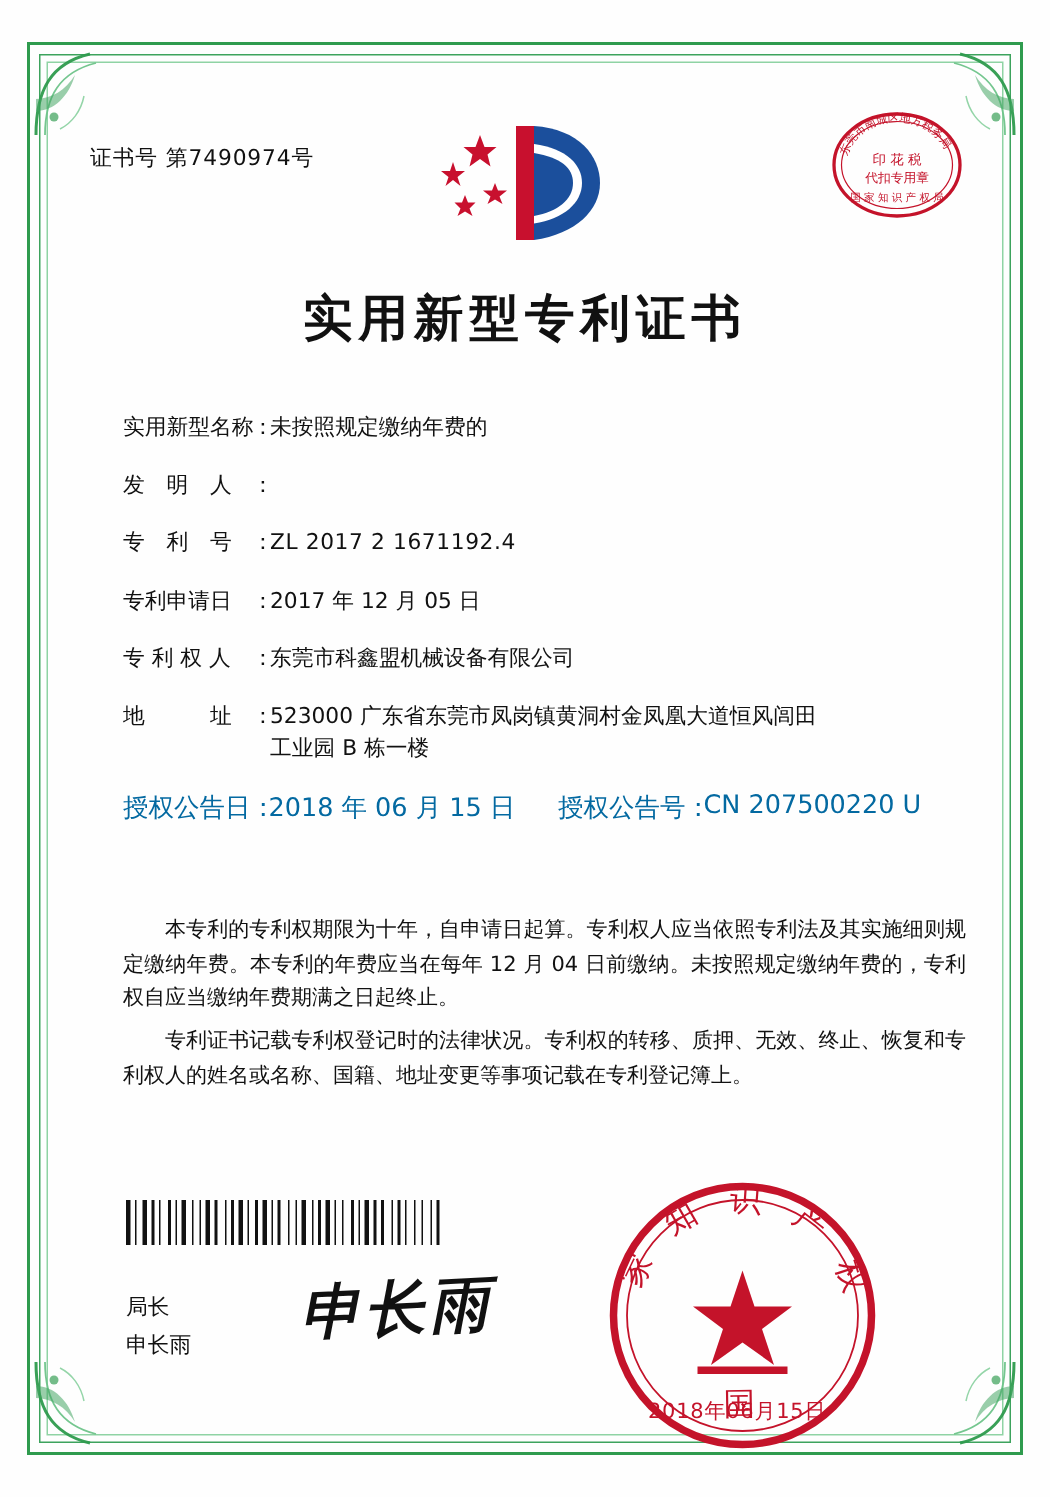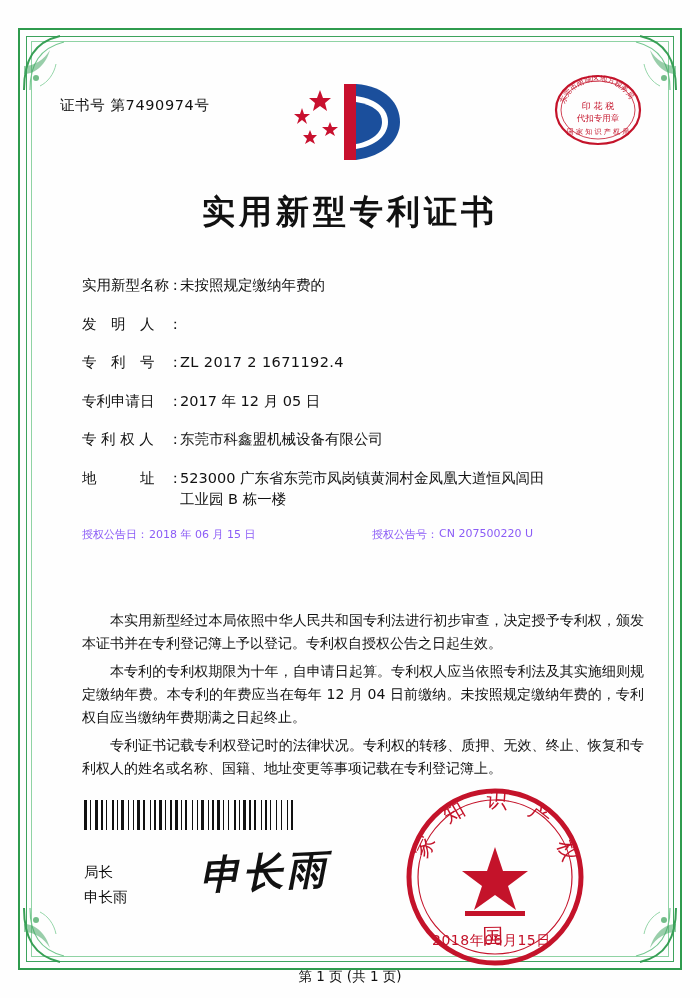--- a/index.html
+++ b/index.html
@@ -131,22 +131,22 @@
     flex: 1 1 auto;
     white-space: pre-line;
   }
   .field-value.mono {
     font-family: "DejaVu Sans", "Liberation Sans", sans-serif;
     letter-spacing: .4px;
   }
 
   .two-col {
     display: flex;
-    font-size: 11px;
-    color: #8b5cf6;
+    font-size: 17px;
+    color: #0369a1;
     margin-top: 3px;
   }
   .two-col .col-left { width: 290px; display: flex; }
   .two-col .col-right { flex: 1; display: flex; }
   .two-col .lbl { white-space: nowrap; }
 
   .paragraphs {
     position: absolute;
     left: 30px; top: 549px;
     width: 562px;
@@ -344,21 +344,20 @@
         <div class="col-right">
           <span class="lbl">授权公告号</span>
           <span class="field-colon">：</span>
           <span>CN 207500220 U</span>
         </div>
       </div>
 
     </div>
 
     <div class="paragraphs">
-      <p>本实用新型经过本局依照中华人民共和国专利法进行初步审查，决定授予专利权，颁发本证书并在专利登记簿上予以登记。专利权自授权公告之日起生效。</p>
       <p>本专利的专利权期限为十年，自申请日起算。专利权人应当依照专利法及其实施细则规定缴纳年费。本专利的年费应当在每年 12 月 04 日前缴纳。未按照规定缴纳年费的，专利权自应当缴纳年费期满之日起终止。</p>
       <p>专利证书记载专利权登记时的法律状况。专利权的转移、质押、无效、终止、恢复和专利权人的姓名或名称、国籍、地址变更等事项记载在专利登记簿上。</p>
     </div>
 
     <div class="barcode" id="barcode">
         <i style="width: 3px;"></i>
         <i style="width: 1px; background: transparent;"></i>
         <i style="width: 1px;"></i>
         <i style="width: 2px; background: transparent;"></i>
         <i style="width: 3px;"></i>
@@ -460,16 +459,15 @@
         </text>
         <g transform="translate(91,95)">
           <polygon points="0,-34 8,-10 33,-10 13,5 21,29 0,14 -21,29 -13,5 -33,-10 -8,-10" fill="#c4132a"></polygon>
           <rect x="-30" y="30" width="60" height="5" fill="#c4132a"></rect>
         </g>
       </svg>
     </div>
 
     <div class="seal-date">2018年06月15日</div>
 
-    <div class="page-footer">第 1 页 (共 1 页)</div>
 
   </div>
 </div>
 
 </body></html>

